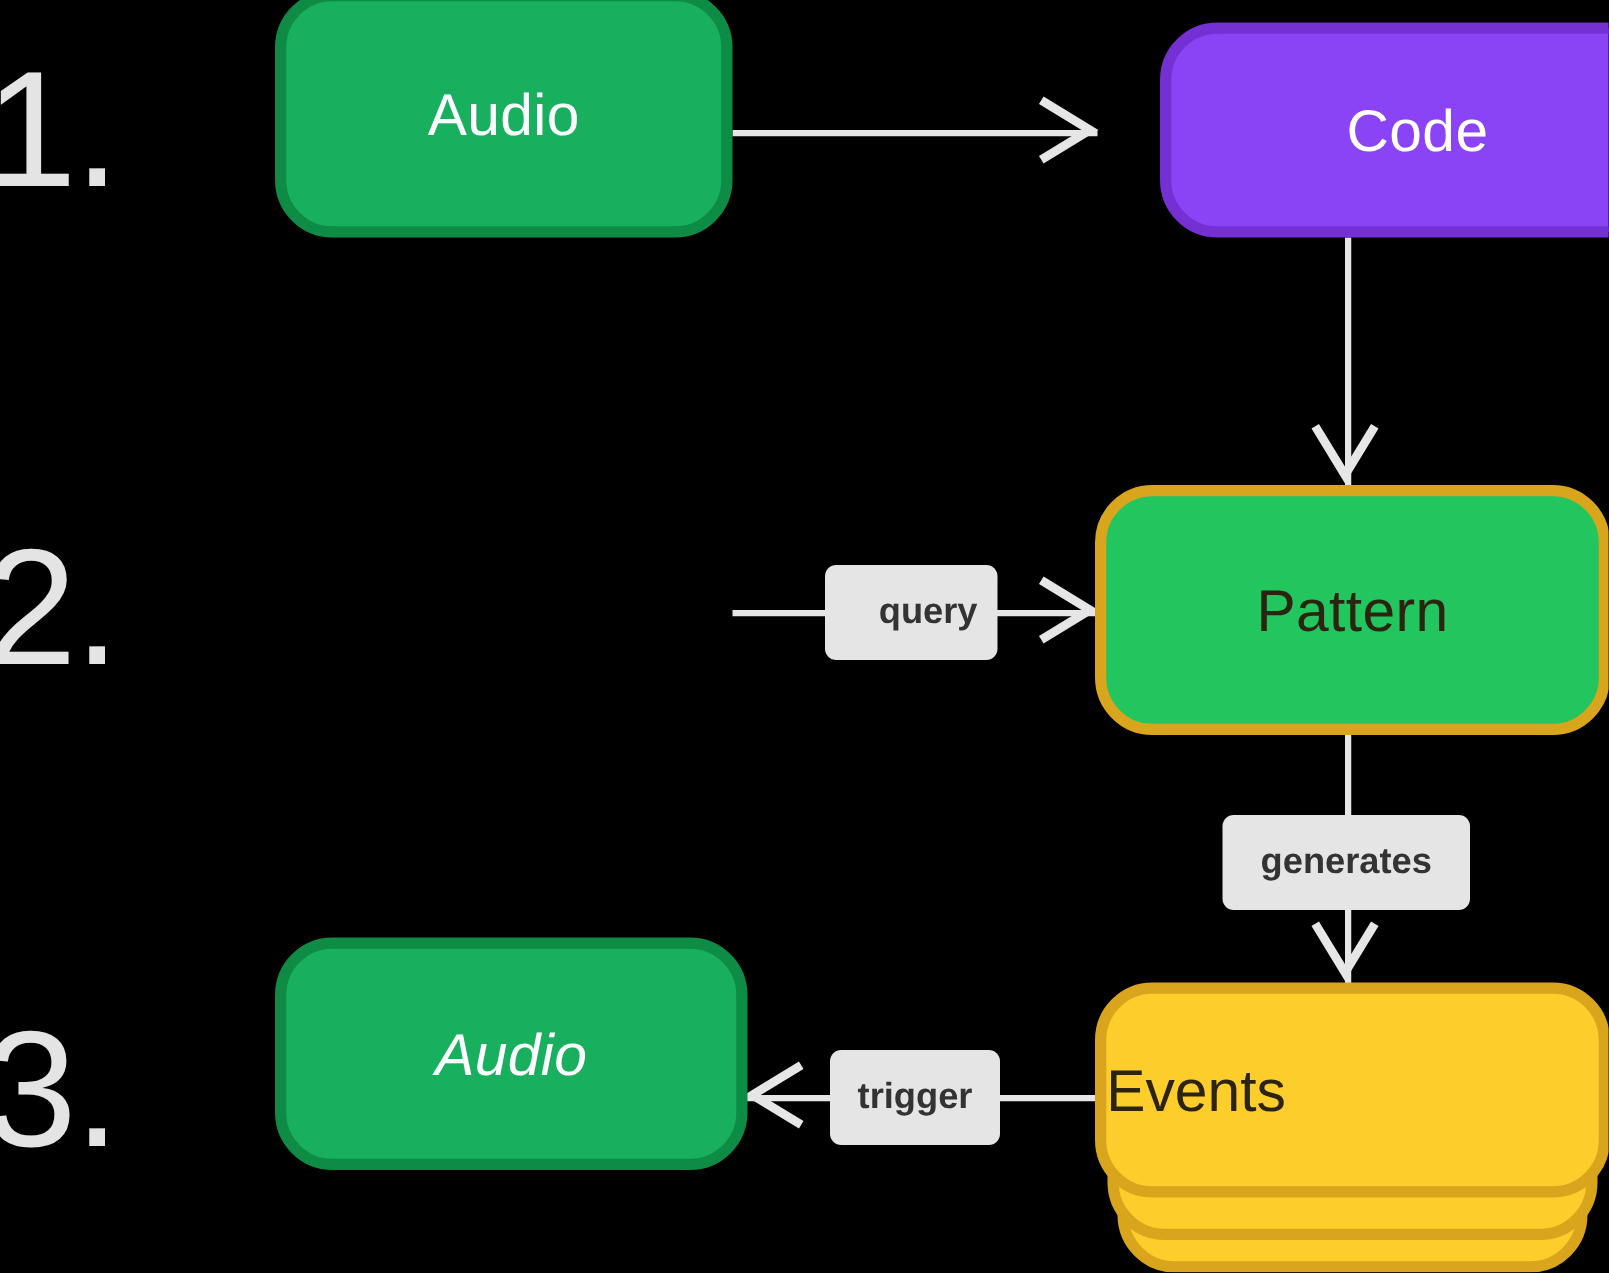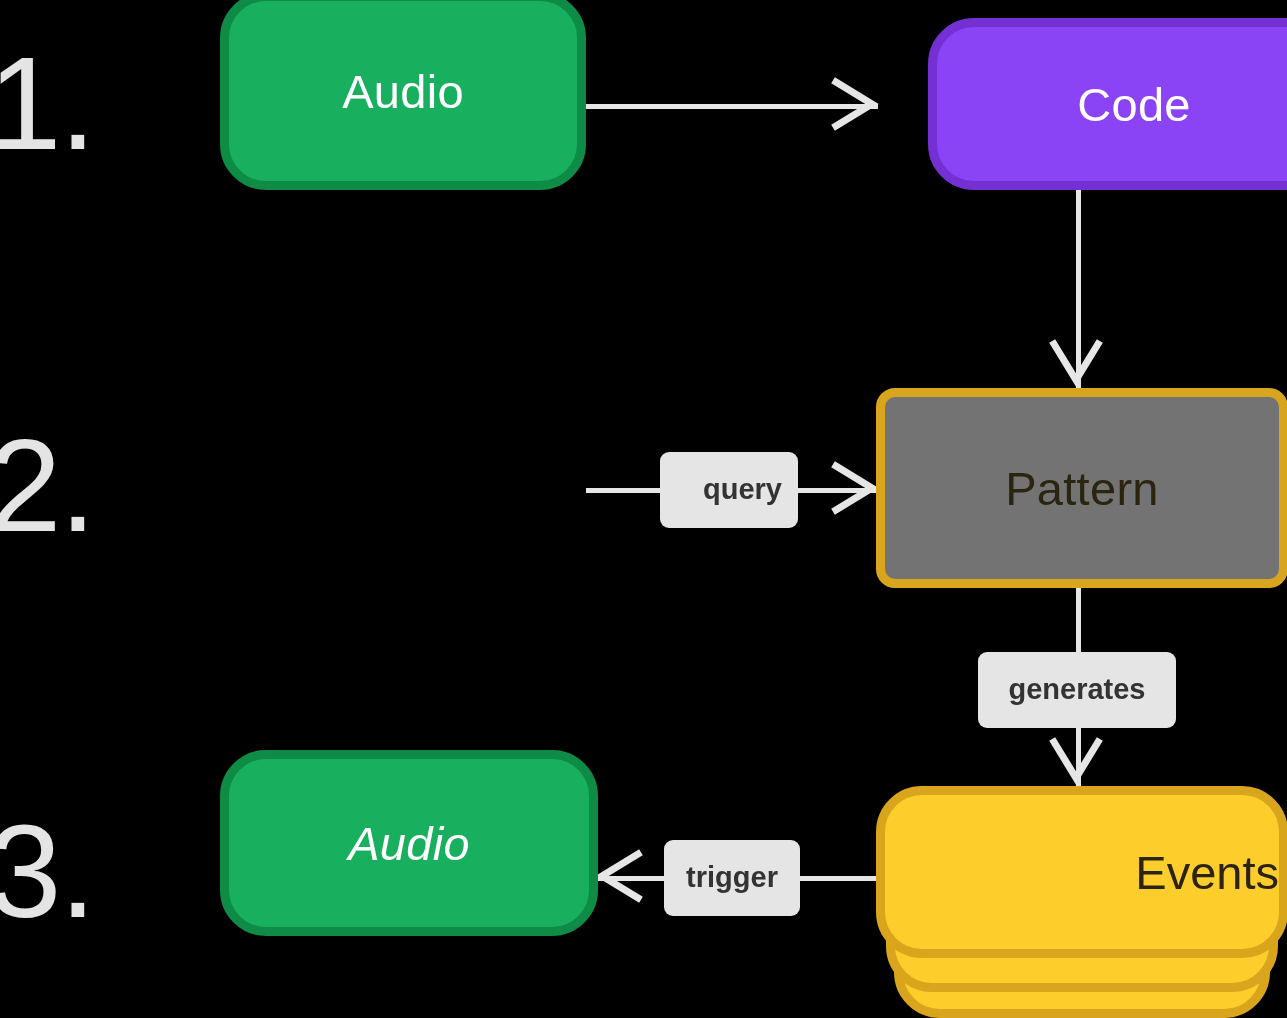--- a/index.html
+++ b/index.html
@@ -43,21 +43,21 @@
     border-radius: 46px;
     border-style: solid;
     border-width: 9px;
     font-size: 47px;
     font-weight: 400;
     letter-spacing: 0.3px;
     z-index: 4;
   }
   .node.green  { background: #18b05f; border-color: #0e8b45; color: #ffffff; }
   .node.purple { background: #8a44f5; border-color: #7430d3; color: #ffffff; }
-  .node.yellow { background: #737373; border-color: #d9a51c; color: #2b2410; border-radius: 19px; }
+  .node.yellow { background: #22c55e; border-color: #d9a51c; color: #2b2410; }
 
   #node-user      { left: 220px; top: -8px;  width: 366px; height: 198px; }
   #node-code      { left: 928px; top: 18px;  width: 412px; height: 172px; }
   #node-scheduler { left: 220px; top: 388px; width: 366px; height: 202px; }
   #node-pattern   { left: 876px; top: 388px; width: 412px; height: 200px; }
   #node-audio     { left: 220px; top: 750px; width: 378px; height: 186px; font-style: italic; }
 
   
   #events-stack {
     position: absolute;
@@ -76,21 +76,21 @@
     background: #fdcd2c;
     border: 9px solid #d9a51c;
     border-radius: 46px;
   }
   .stack-layer.l3 { top: 60px; left: 18px; width: 376px; }
   .stack-layer.l2 { top: 34px; left: 10px; width: 392px; }
   .stack-layer.l1 {
     top: 0;
     display: flex;
     align-items: center;
-    justify-content: flex-end;
+    justify-content: flex-start;
     font-size: 47px;
     color: #2b2410;
   }
 
   
   .conn {
     position: absolute;
     background: #e6e6e6;
     z-index: 1;
   }

